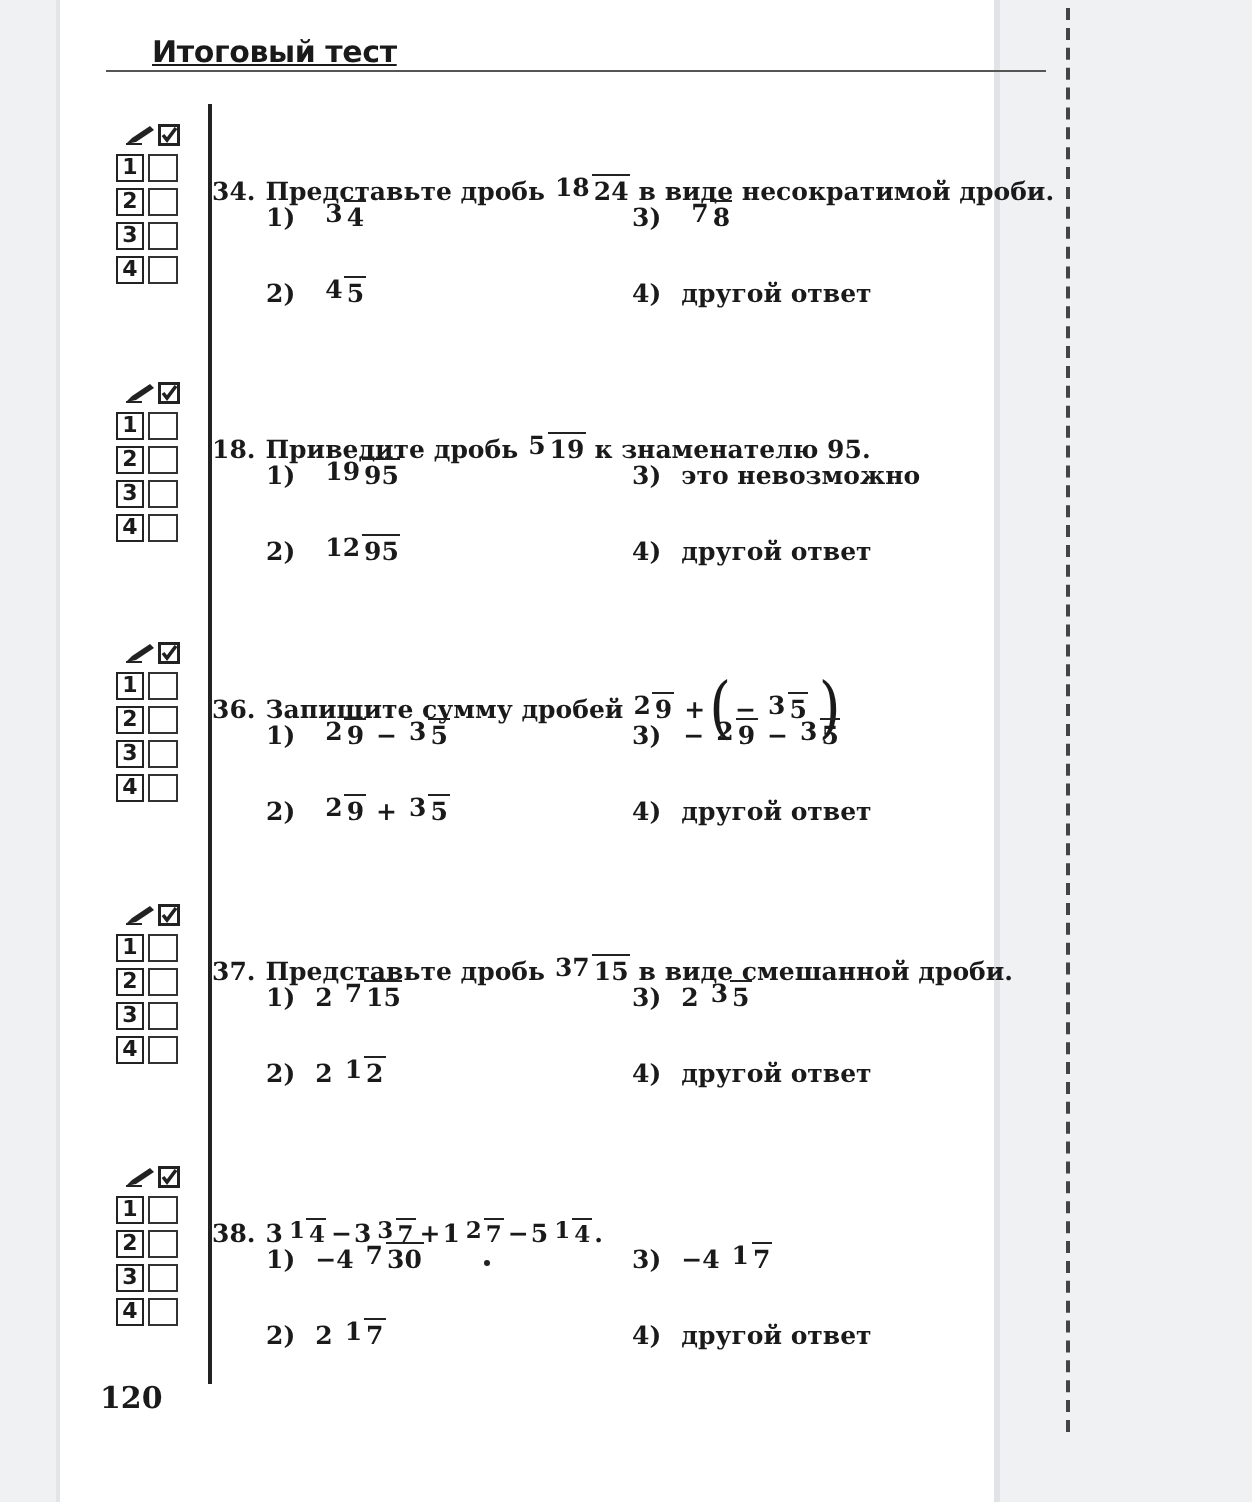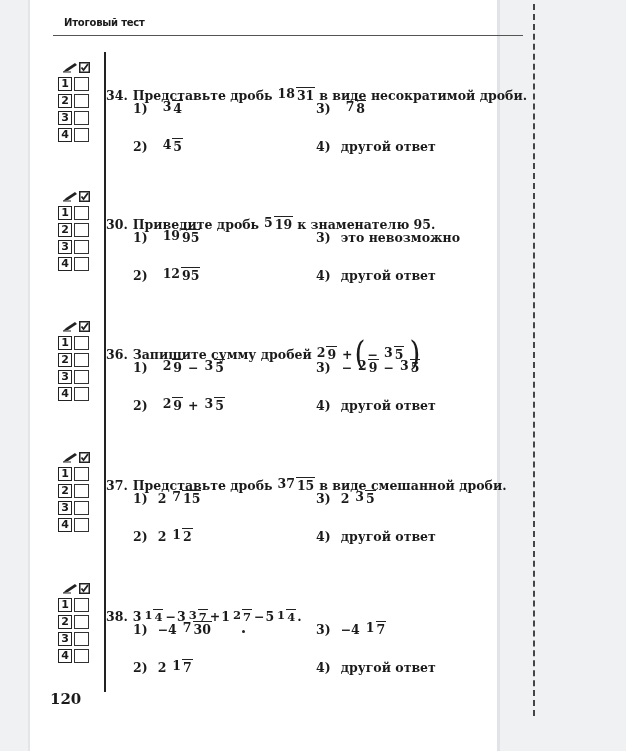--- a/index.html
+++ b/index.html
@@ -10,23 +10,23 @@
     color: #1a1a1a;
     position: relative;
   }
   .sheet {
     position: absolute; left: 28px; top: 0; width: 467px; height: 751px;
     background: #fff;
     border-left: 2px solid #e4e5e8;
     border-right: 3px solid #e2e3e6;
   }
   .header-title {
-    position: absolute; left: 64px; top: 17px;
+    position: absolute; left: 76px; top: 17px;
     font-family: "DejaVu Sans", "Liberation Sans", sans-serif;
-    font-weight: bold; font-size: 10px; letter-spacing: -0.2px;
+    font-weight: bold; font-size: 15px; letter-spacing: -0.2px; text-decoration: underline;
   }
   .header-rule {
     position: absolute; left: 53px; top: 35px; width: 470px; height: 1px;
     background: #555;
   }
   .cut-line {
     position: absolute; left: 533px; top: 4px; height: 712px; width: 0;
     border-left: 2px dashed #444;
   }
   .vline {
@@ -117,21 +117,21 @@
     <div class="ag-row">
         <div class="ag-num">4</div>
         <div class="ag-box"></div>
       </div>
   </div>
   <div class="q-line">
     <span class="q-num">34.</span>
     <span>Представьте дробь</span>
     <span class="frac">
         <span class="n">18</span>
-        <span class="d">31</span>
+        <span class="d">24</span>
       </span>
     <span>в виде несократимой дроби.</span>
   </div>
   <div class="opt o1">
       <span class="lbl">1)</span>
       <span class="frac">
         <span class="n">3</span>
         <span class="d">4</span>
       </span>
     </div>
@@ -178,21 +178,21 @@
     <div class="ag-row">
         <div class="ag-num">3</div>
         <div class="ag-box"></div>
       </div>
     <div class="ag-row">
         <div class="ag-num">4</div>
         <div class="ag-box"></div>
       </div>
   </div>
   <div class="q-line">
-    <span class="q-num">30.</span>
+    <span class="q-num">18.</span>
     <span>Приведите дробь</span>
     <span class="frac">
         <span class="n">5</span>
         <span class="d">19</span>
       </span>
     <span>к знаменателю 95.</span>
   </div>
   <div class="opt o1">
       <span class="lbl">1)</span>
       <span class="frac">

